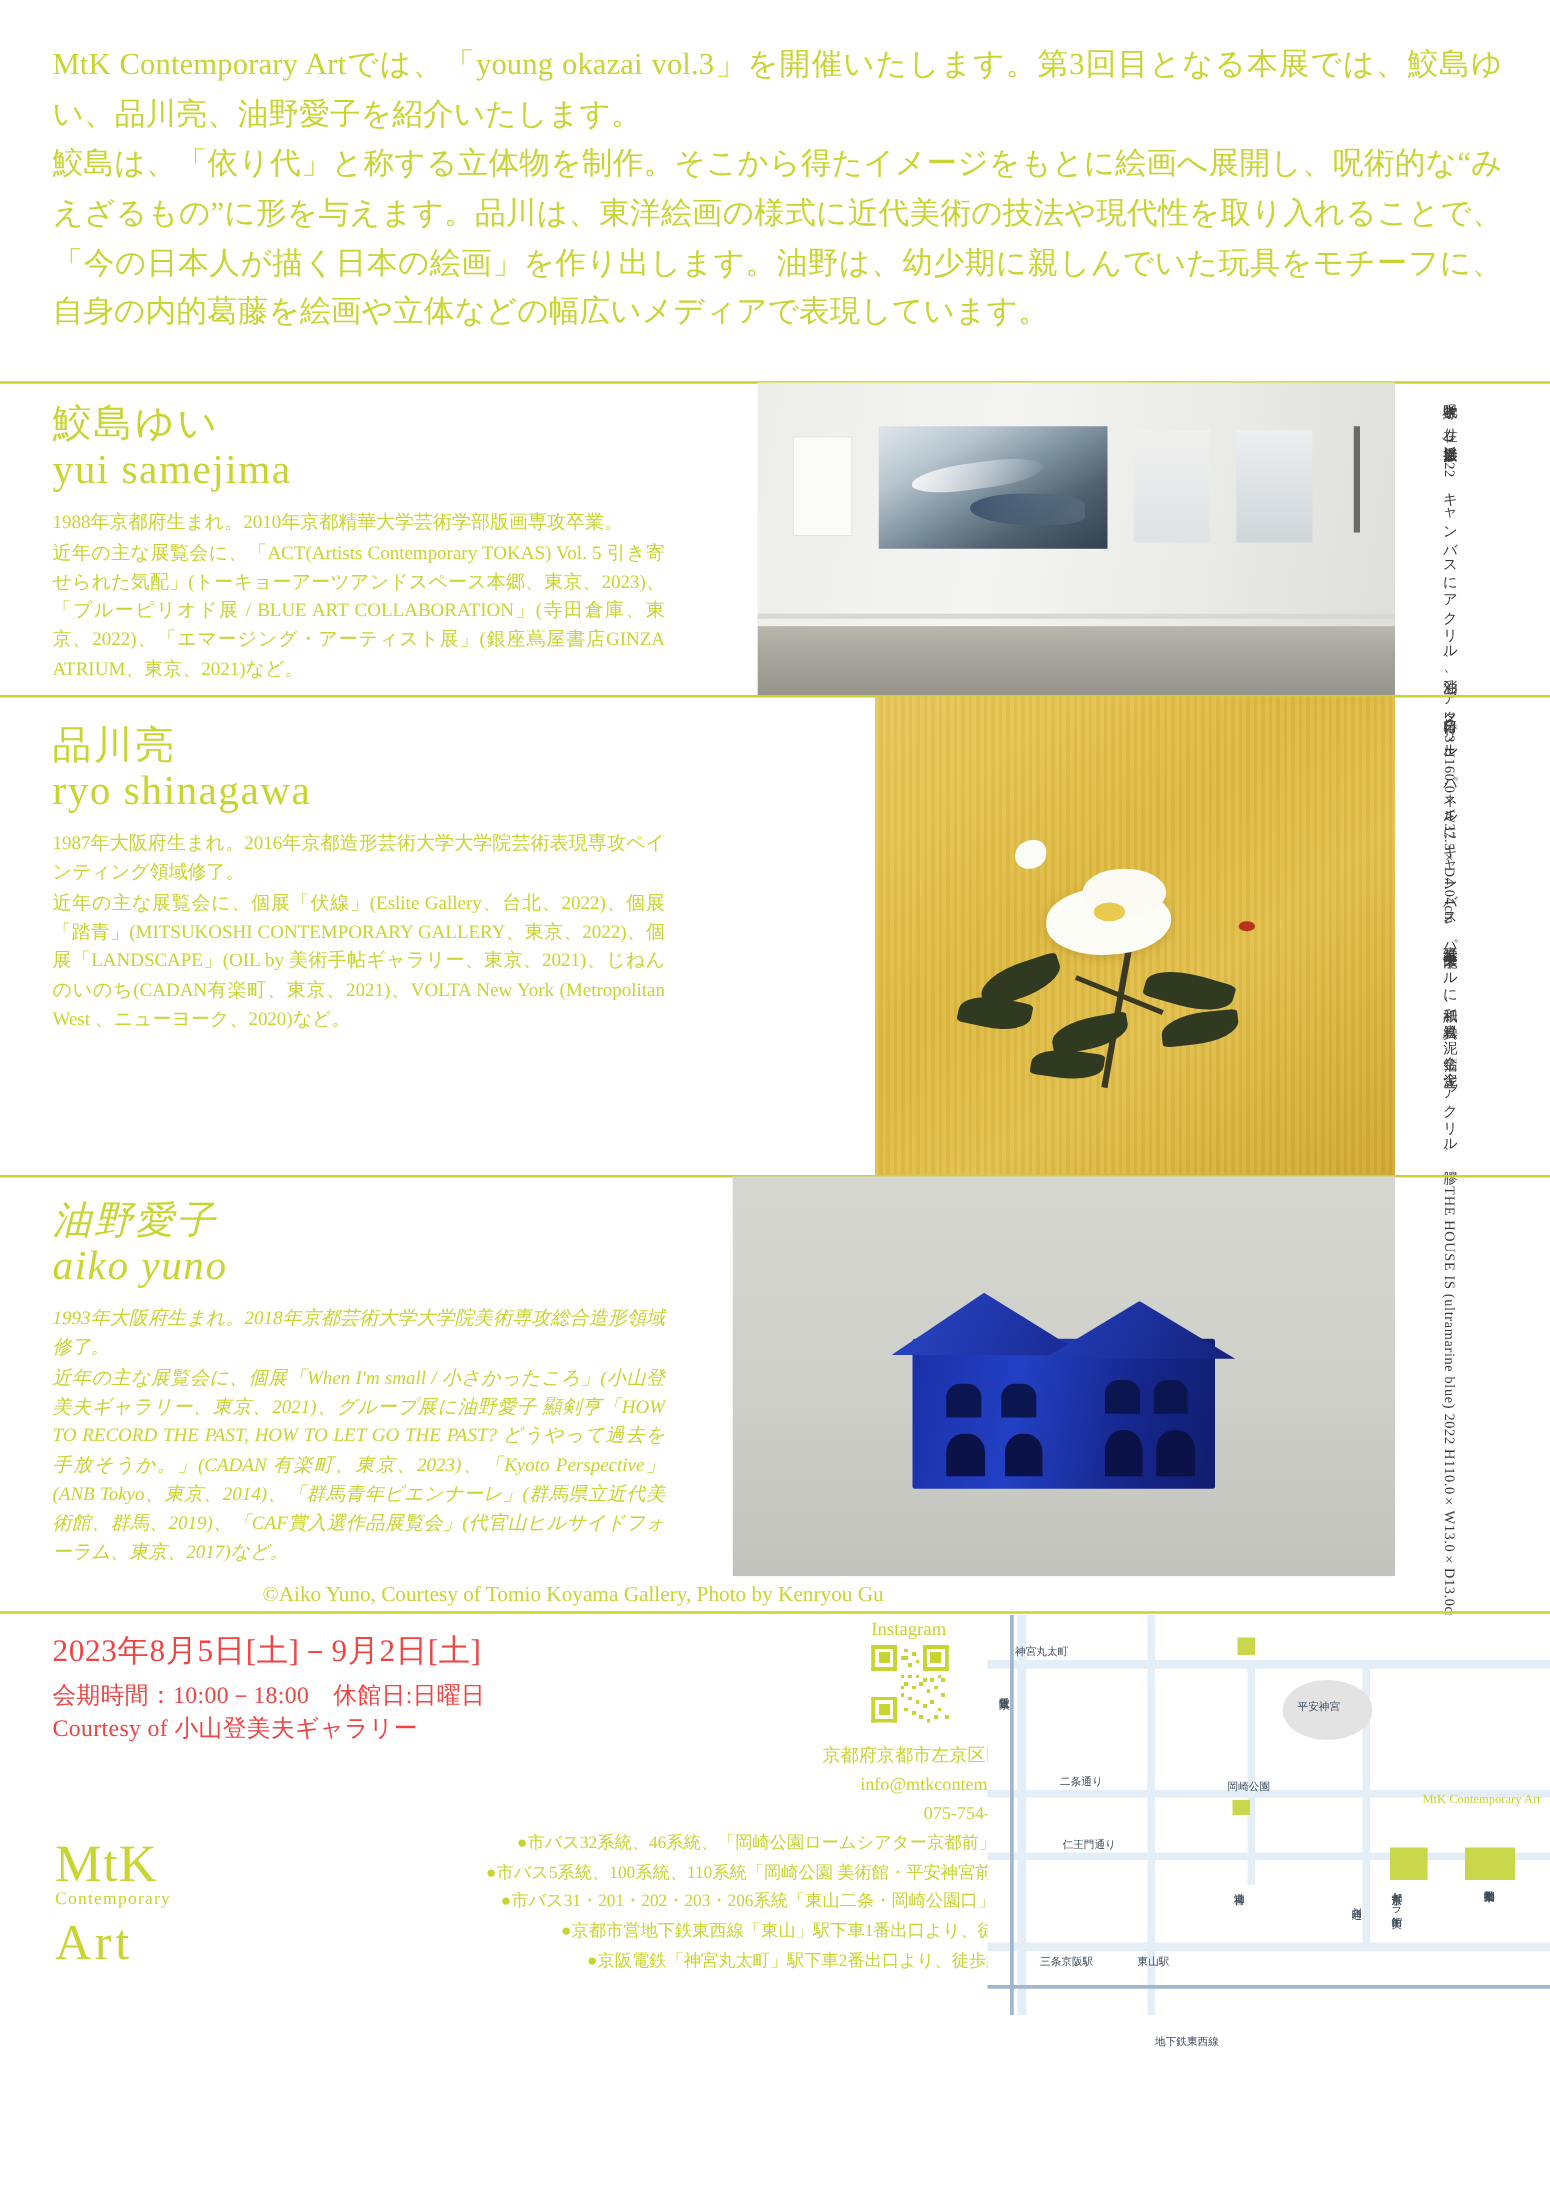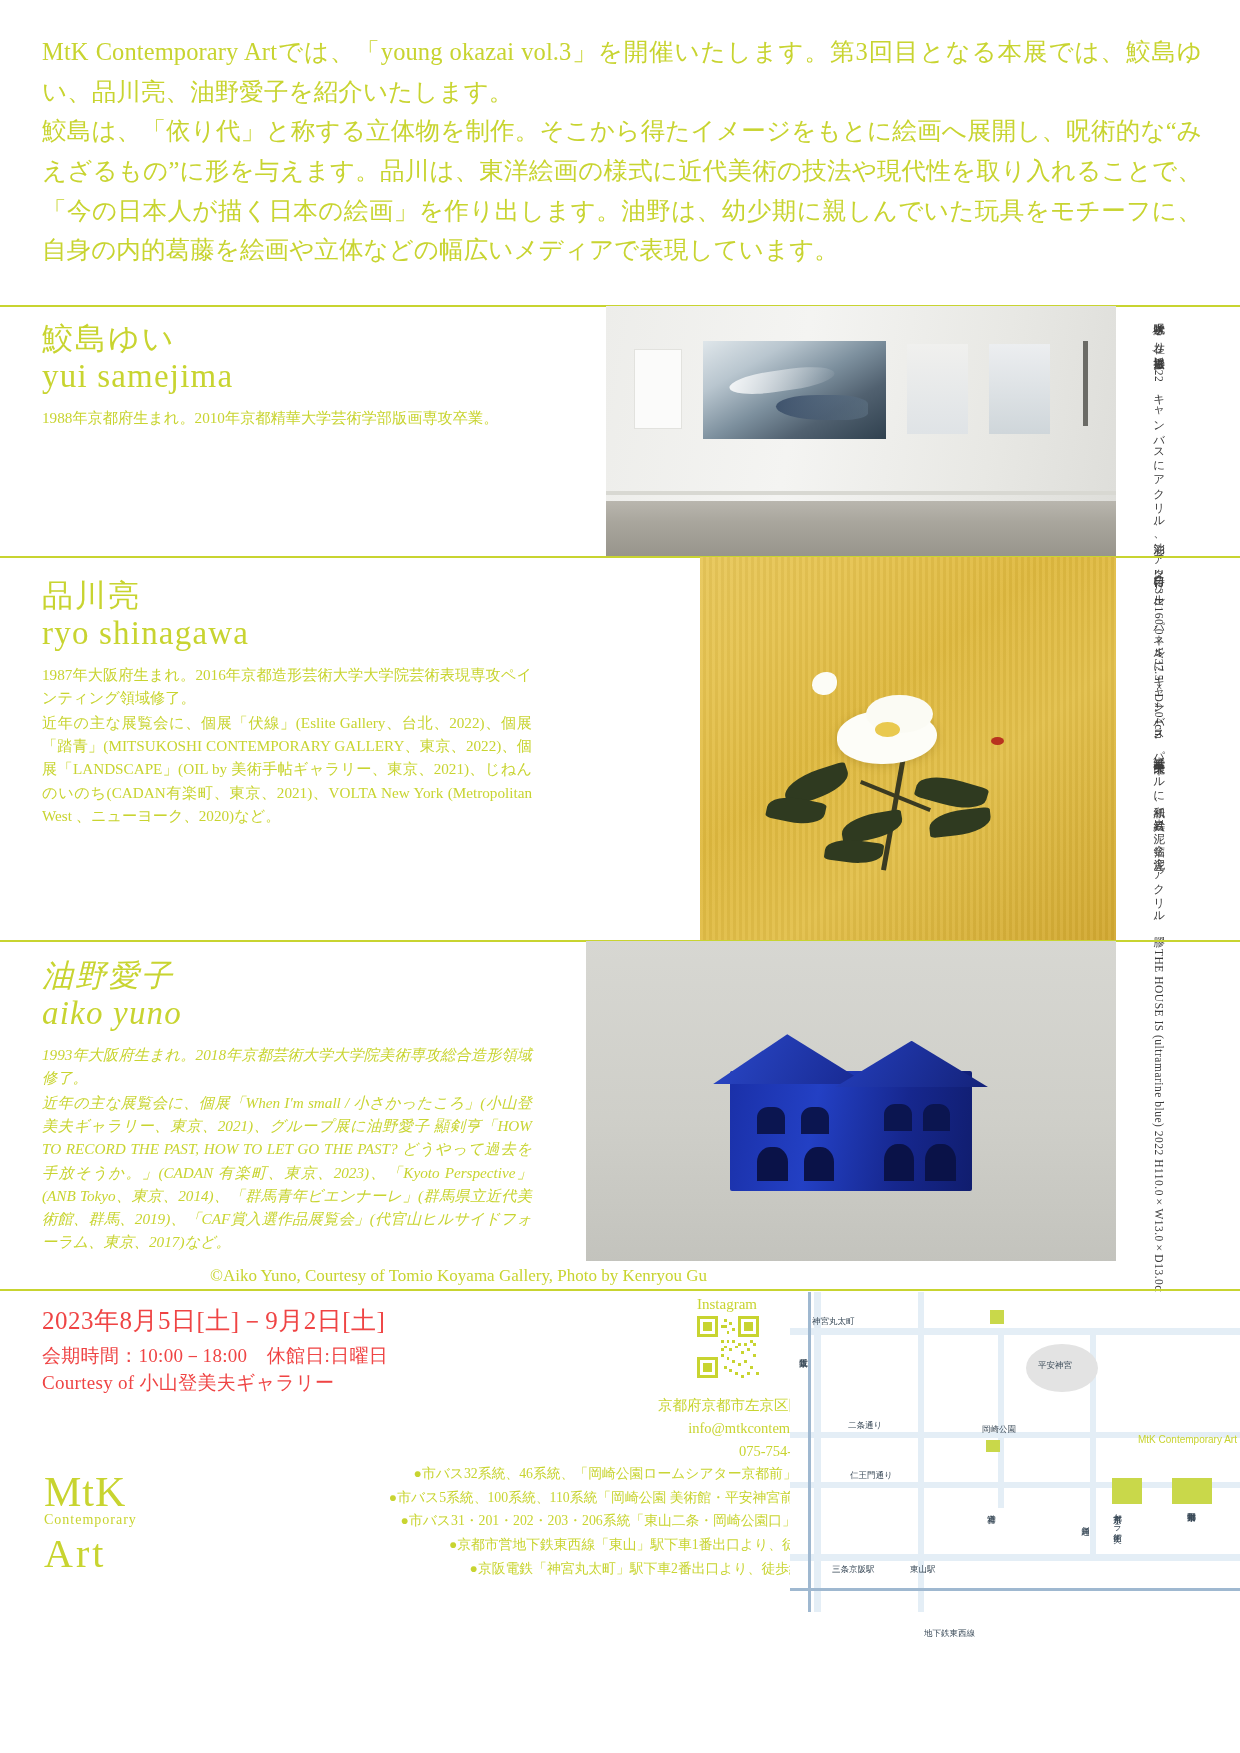--- a/index.html
+++ b/index.html
@@ -180,20 +180,21 @@
   </div>
 
   <div class="divider" style="top:305px;"></div>
 
   <div class="section" style="top:306px; height:250px;">
     <div class="sect-text" style="left:42px; top:16px; width:490px;">
       <div class="name-ja">鮫島ゆい</div>
       <div class="name-en">yui samejima</div>
       <div class="bio">
         <p>1988年京都府生まれ。2010年京都精華大学芸術学部版画専攻卒業。</p>
+        <p>近年の主な展覧会に、「ACT(Artists Contemporary TOKAS) Vol. 5 引き寄せられた気配」(トーキョーアーツアンドスペース本郷、東京、2023)、「ブルーピリオド展 / BLUE ART COLLABORATION」(寺田倉庫、東京、2022)、「エマージング・アーティスト展」(銀座蔦屋書店GINZA ATRIUM、東京、2021)など。</p>
       </div>
     </div>
 
     <div class="img-box" style="left:606px; top:0px; width:510px; height:250px;">
       <div class="gallery-shot">
         <div class="gs-wall"></div>
         <div class="gs-baseboard"></div>
         <div class="gs-floorline"></div>
         <div class="gs-floor"></div>
         <div class="gs-art gs-a1"></div>
@@ -388,17 +389,17 @@
       <div class="mlabel v" style="left:8px; top:60px;">京阪電鉄</div>
       <div class="mlabel" style="left:58px; top:128px;font-family:Liberation Serif, serif;">二条通り</div>
       <div class="mlabel" style="left:60px; top:178px;">仁王門通り</div>
       <div class="mlabel" style="left:42px; top:272px;">三条京阪駅</div>
       <div class="mlabel" style="left:120px; top:272px;">東山駅</div>
       <div class="mlabel" style="left:134px; top:302px;margin-top:34px;">地下鉄東西線</div>
       <div class="mlabel v" style="left:322px; top:216px;">京都市京セラ美術館</div>
       <div class="mlabel v" style="left:396px; top:214px;">京都市動物園</div>
       <div class="mlabel v" style="left:196px; top:216px;">神宮道</div>
       <div class="mlabel v" style="left:290px; top:228px;">白川通</div>
-      <div class="mlabel" style="left:348px; top:142px; color:#c8d430; font-size:10px;">MtK Contemporary Art</div>
+      <div class="mlabel" style="left:348px; top:142px; color:#c8d430; font-size:10px;font-family:Liberation Serif, serif;">MtK Contemporary Art</div>
     </div>
 
   </div>
 </div>
 
 </body></html>

